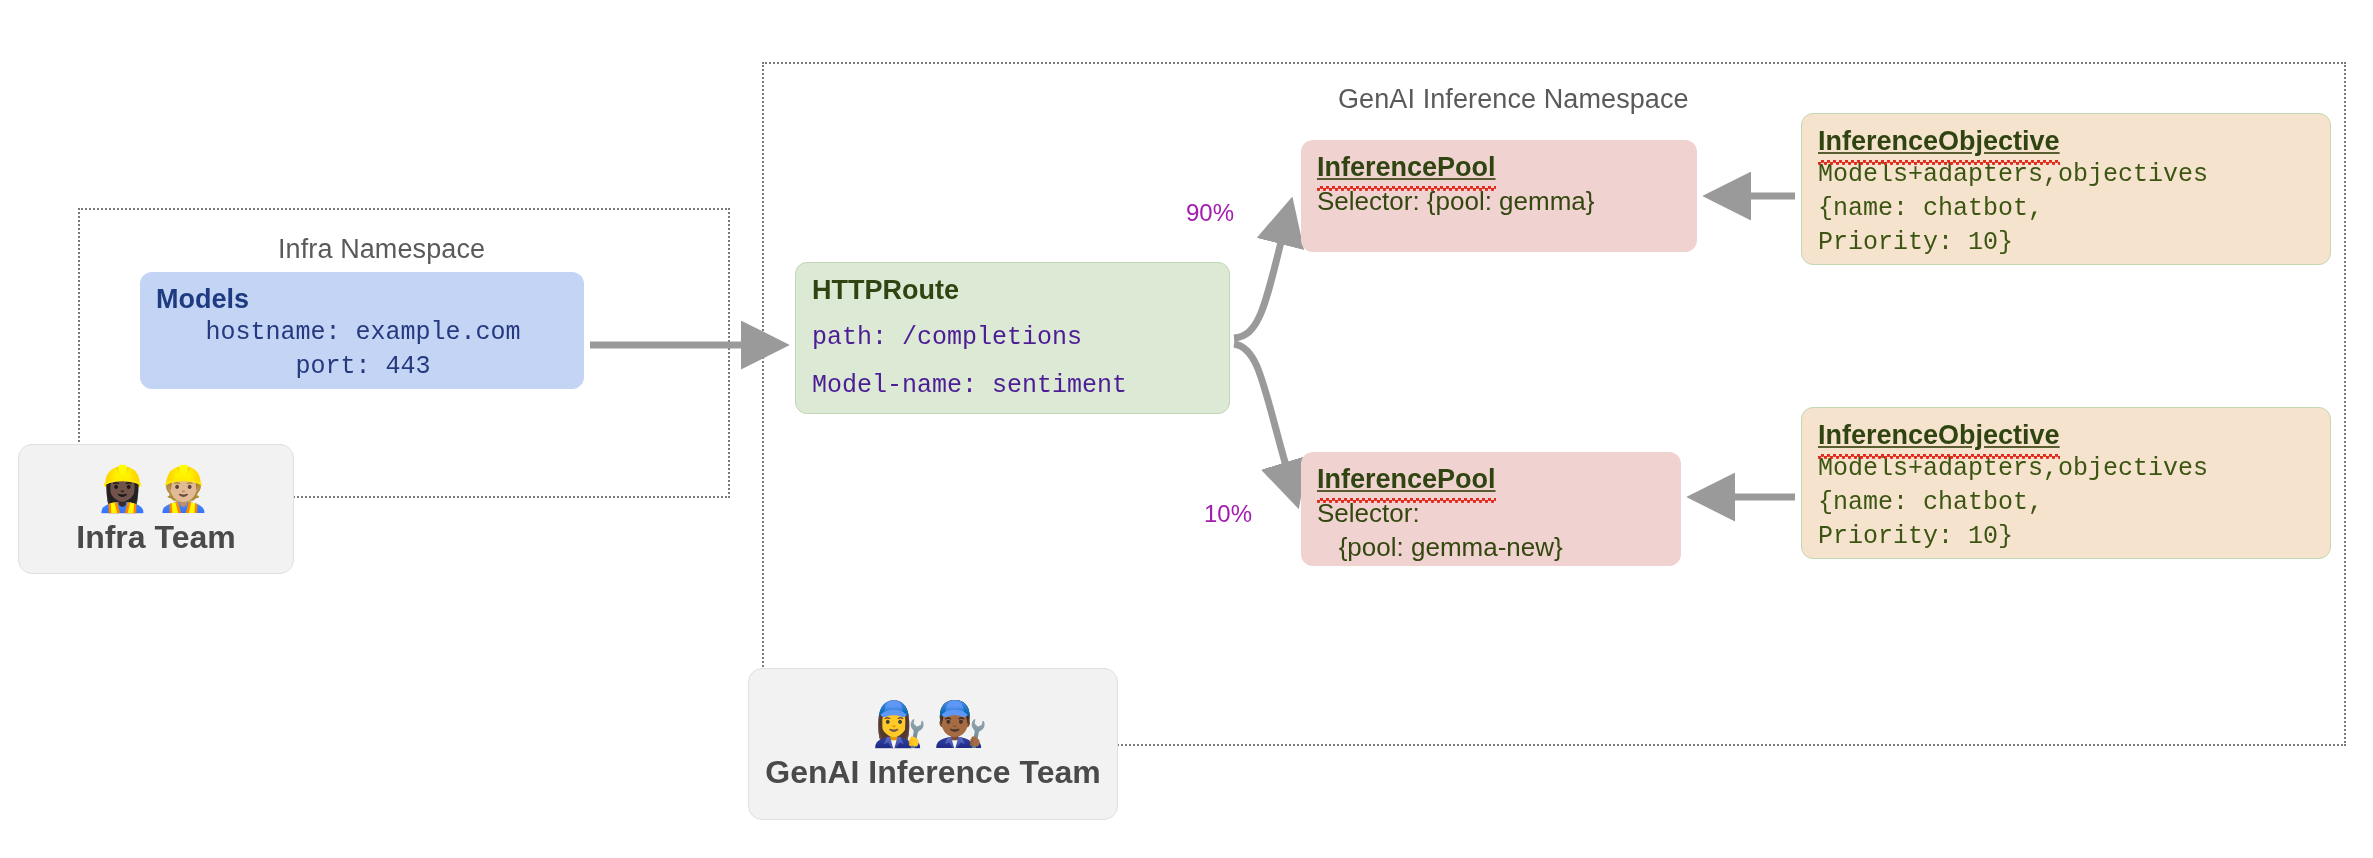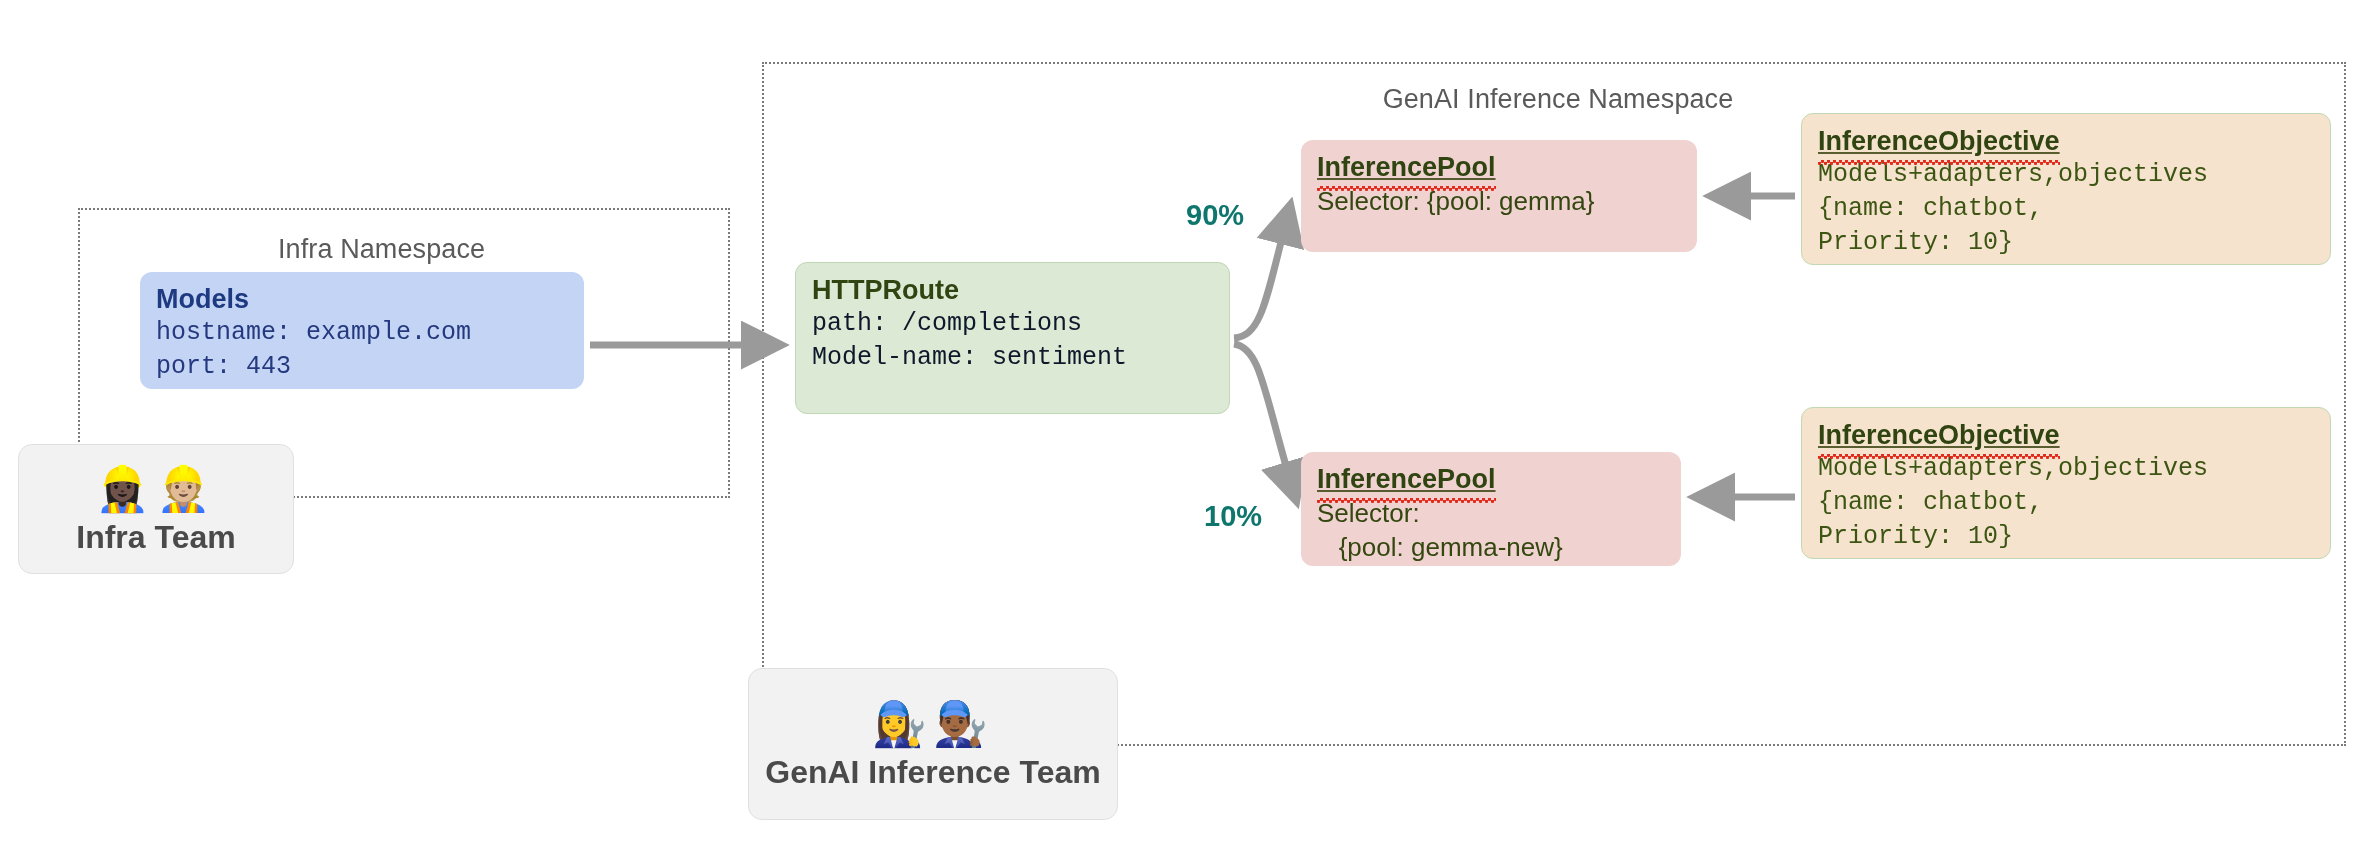--- a/index.html
+++ b/index.html
@@ -47,21 +47,20 @@
   #infra-namespace-title {
     left: 278px;
     top: 234px;
     width: 260px;
     text-align: left;
   }
   #genai-namespace-title {
     left: 1338px;
     top: 84px;
     width: 440px;
-    text-align: center;
   }
   
   .box {
     position: absolute;
     box-sizing: border-box;
     border-radius: 12px;
     padding: 10px 14px 12px 16px;
   }
   .box .title {
     font-weight: bold;
@@ -106,33 +105,33 @@
   
   #gateway-box {
     left: 140px;
     top: 272px;
     width: 444px;
     height: 117px;
     background: #c3d4f5;
     color: #22357e;
   }
   #gateway-box .title { color: #1e3a80; }
-  #gateway-box .mono { color: #25397f; }
+  #gateway-box .mono { color: #25397f; text-align: center; }
   
   #httproute-box {
     left: 795px;
     top: 262px;
     width: 435px;
     height: 152px;
     background: #dce9d5;
     border: 1.5px solid #c0d6b4;
     color: #33470f;
   }
   #httproute-box .title { color: #2f4410; }
-  #httproute-box .mono { color: #0f172a; }
+  #httproute-box .mono { color: #4c1d95; margin-top: 14px; }
   
   .pool-box {
     background: #f0d2d0;
     color: #33470f;
   }
   #pool-gemma {
     left: 1301px;
     top: 140px;
     width: 396px;
     height: 112px;
@@ -198,23 +197,23 @@
   }
   #genai-team-card {
     left: 748px;
     top: 668px;
     width: 370px;
     height: 152px;
   }
   
   .pct-label {
     position: absolute;
-    font-size: 29px;
-    font-weight: bold;
-    color: #0f766e;
+    font-size: 24px;
+    font-weight: normal;
+    color: #a21caf;
     white-space: nowrap;
   }
   #pct-90 { left: 1186px; top: 199px; }
   #pct-10 { left: 1204px; top: 500px; }
   
   #arrow-layer {
     position: absolute;
     left: 0; top: 0;
     width: 2373px;
     height: 858px;

